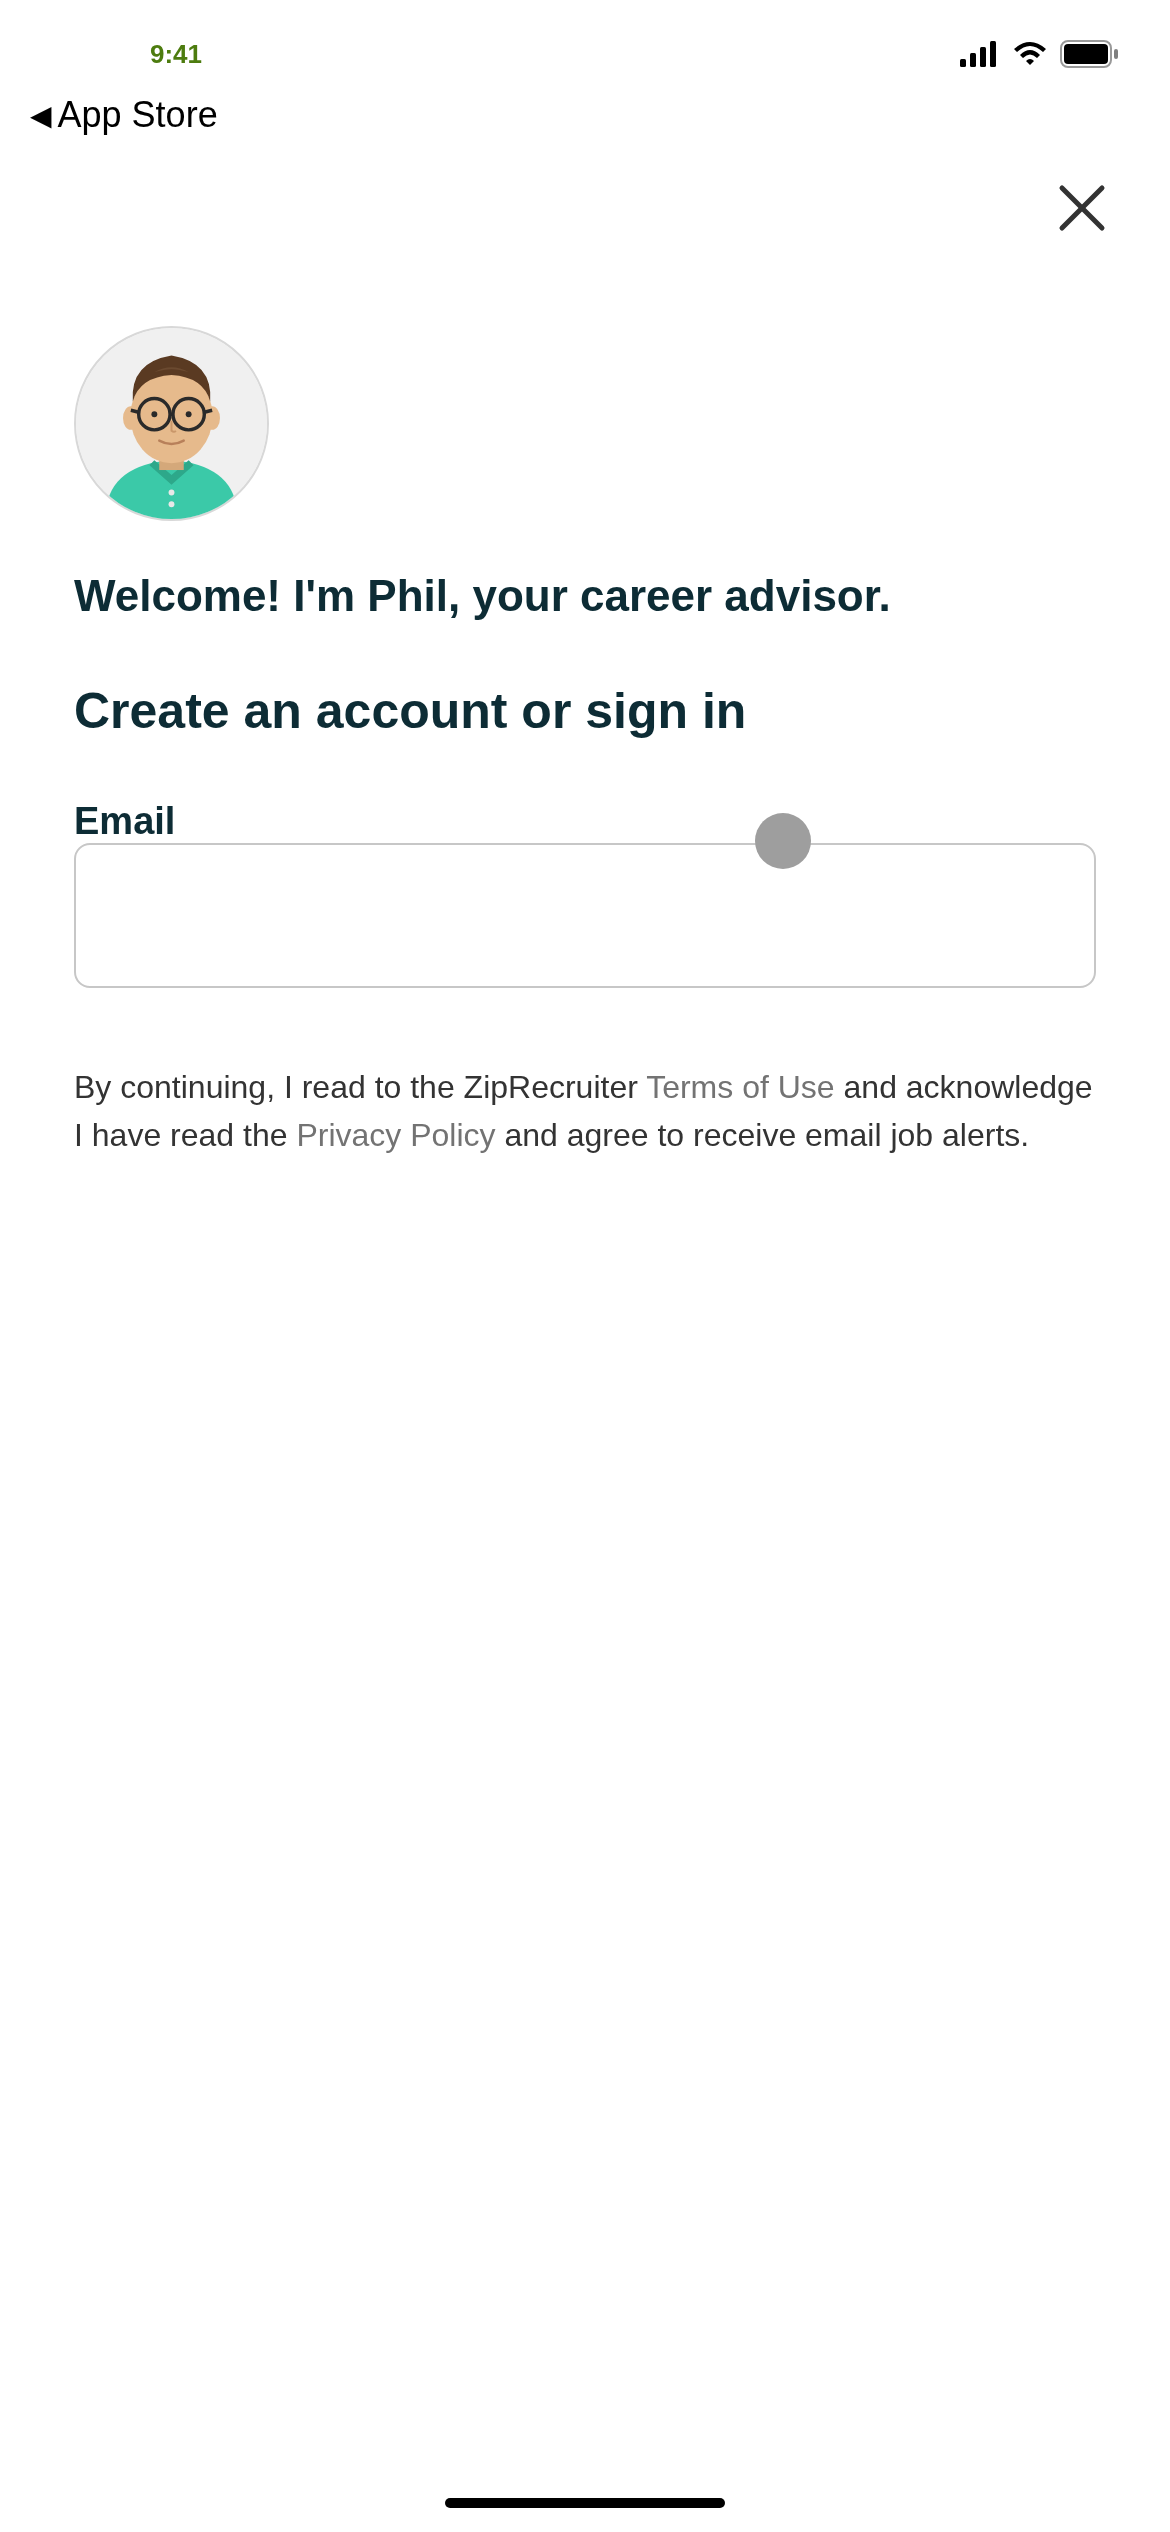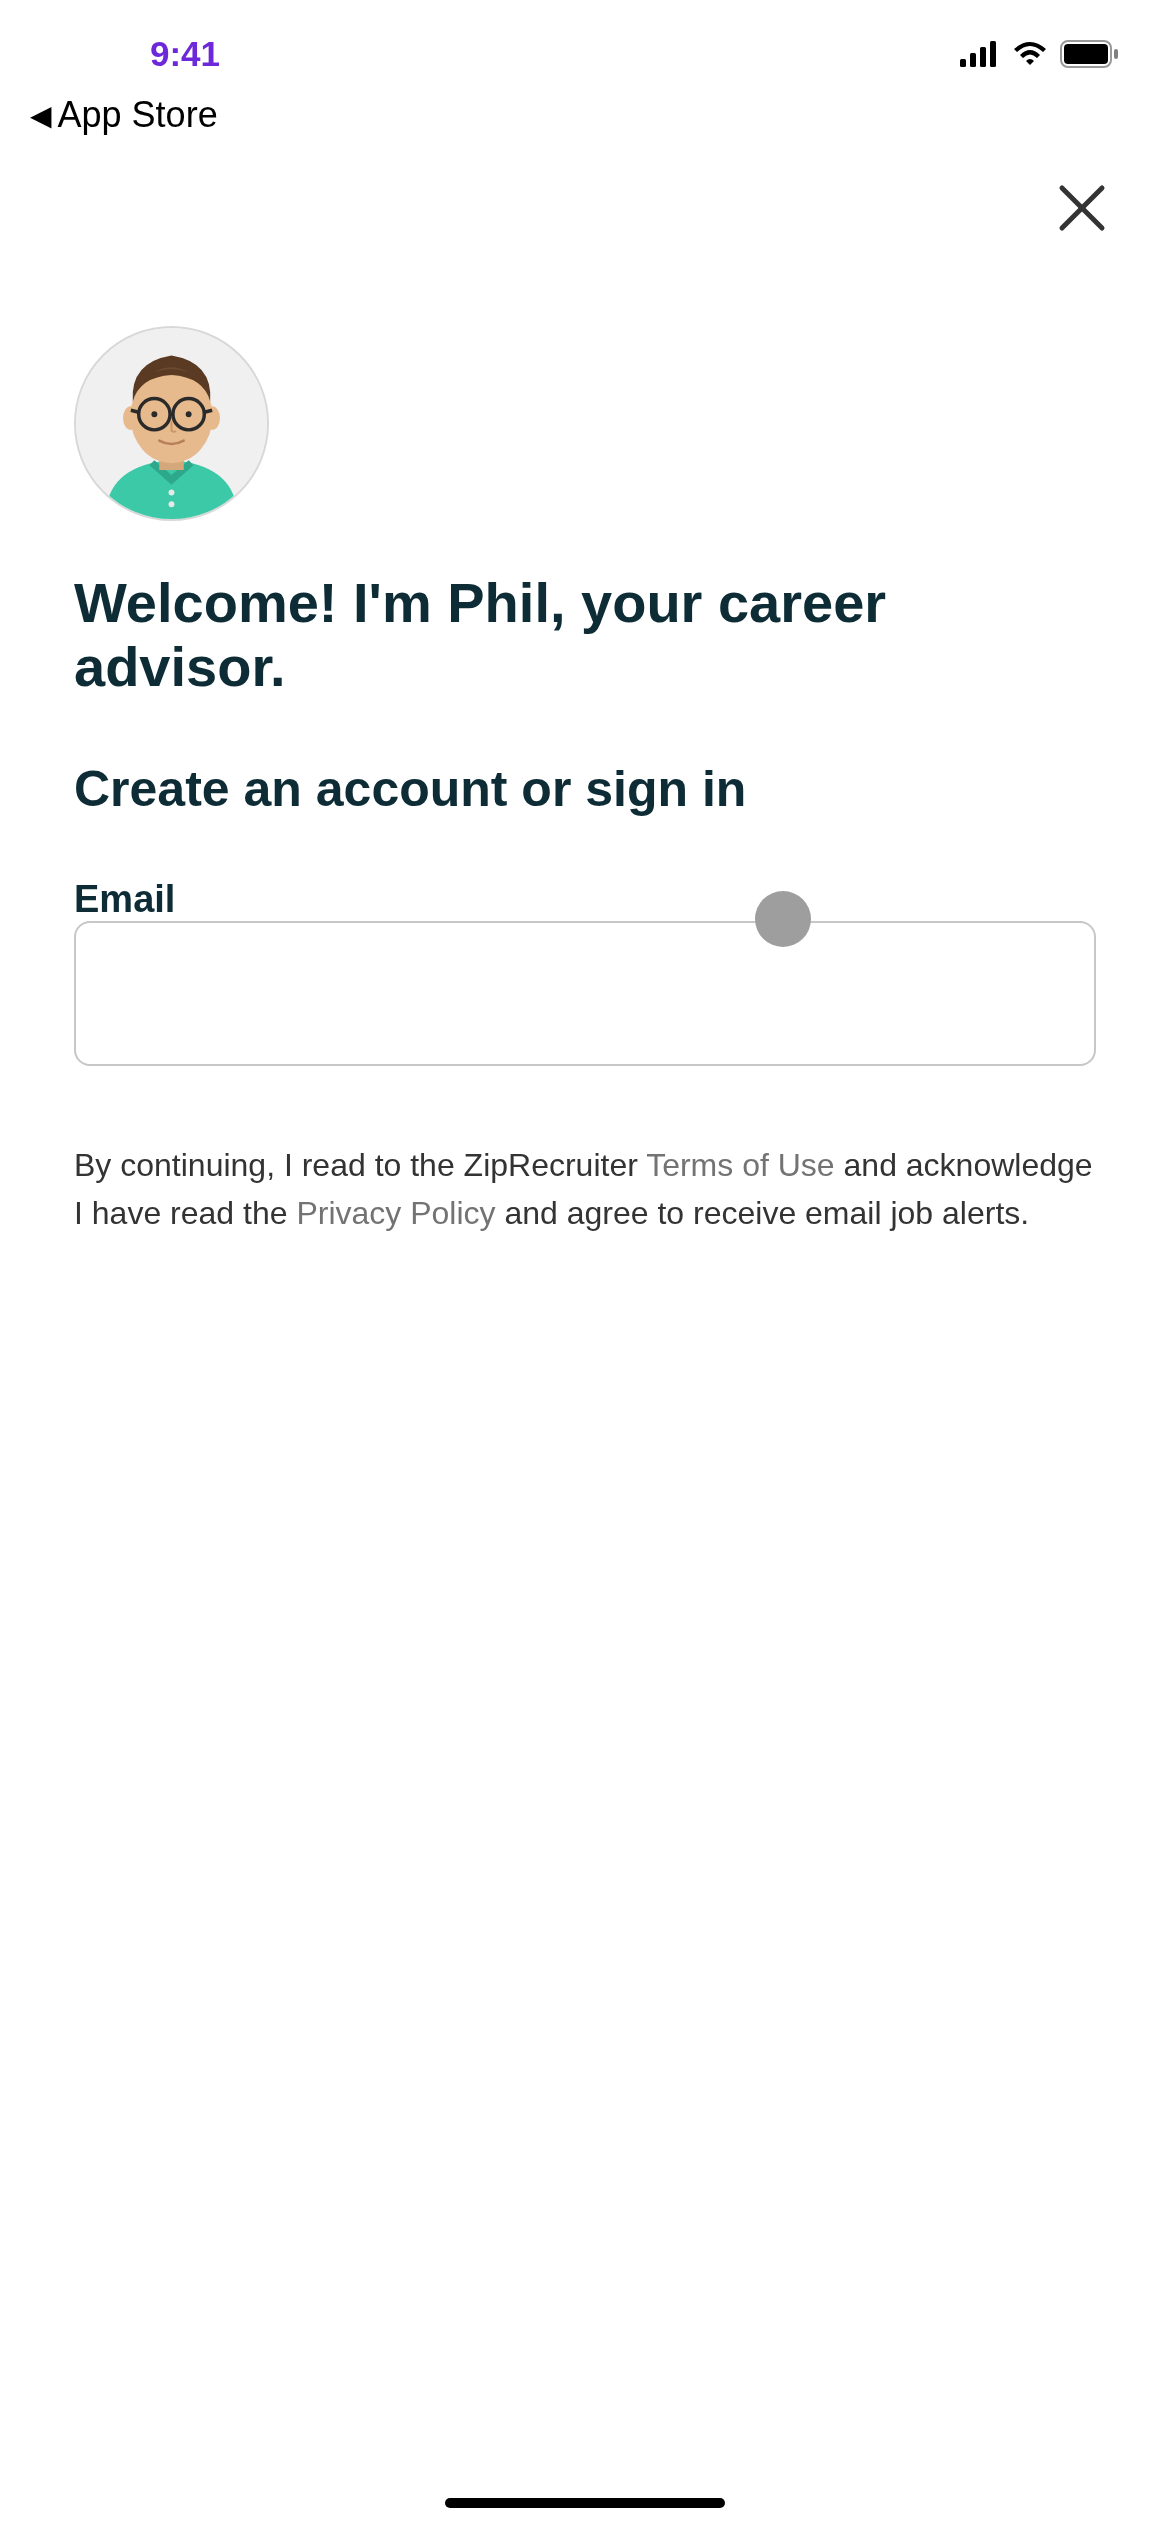--- a/index.html
+++ b/index.html
@@ -20,23 +20,23 @@
     
     .status-bar {
       display: flex;
       justify-content: space-between;
       align-items: center;
       padding: 28px 50px 10px 50px;
       height: 90px;
     }
     
     .status-time {
-      font-size: 35px;
-      font-weight: 700;
-      color: #6d28d9;
+      font-size: 26px;
+      font-weight: 700;
+      color: #4d7c0f;
       padding-left: 100px;
     }
     
     .status-icons {
       display: flex;
       align-items: center;
       gap: 12px;
     }
     
     .signal-icon svg, .wifi-icon svg, .battery-icon svg {
@@ -91,21 +91,21 @@
       margin-bottom: 50px;
     }
     
     .avatar-svg {
       width: 100%;
       height: 100%;
     }
     
     
     .heading-main {
-      font-size: 56px;
+      font-size: 44px;
       font-weight: 700;
       color: #0d2c35;
       line-height: 1.15;
       margin-bottom: 60px;
       margin-top: 8px;
     }
     
     .heading-sub {
       font-size: 50px;
       font-weight: 700;

